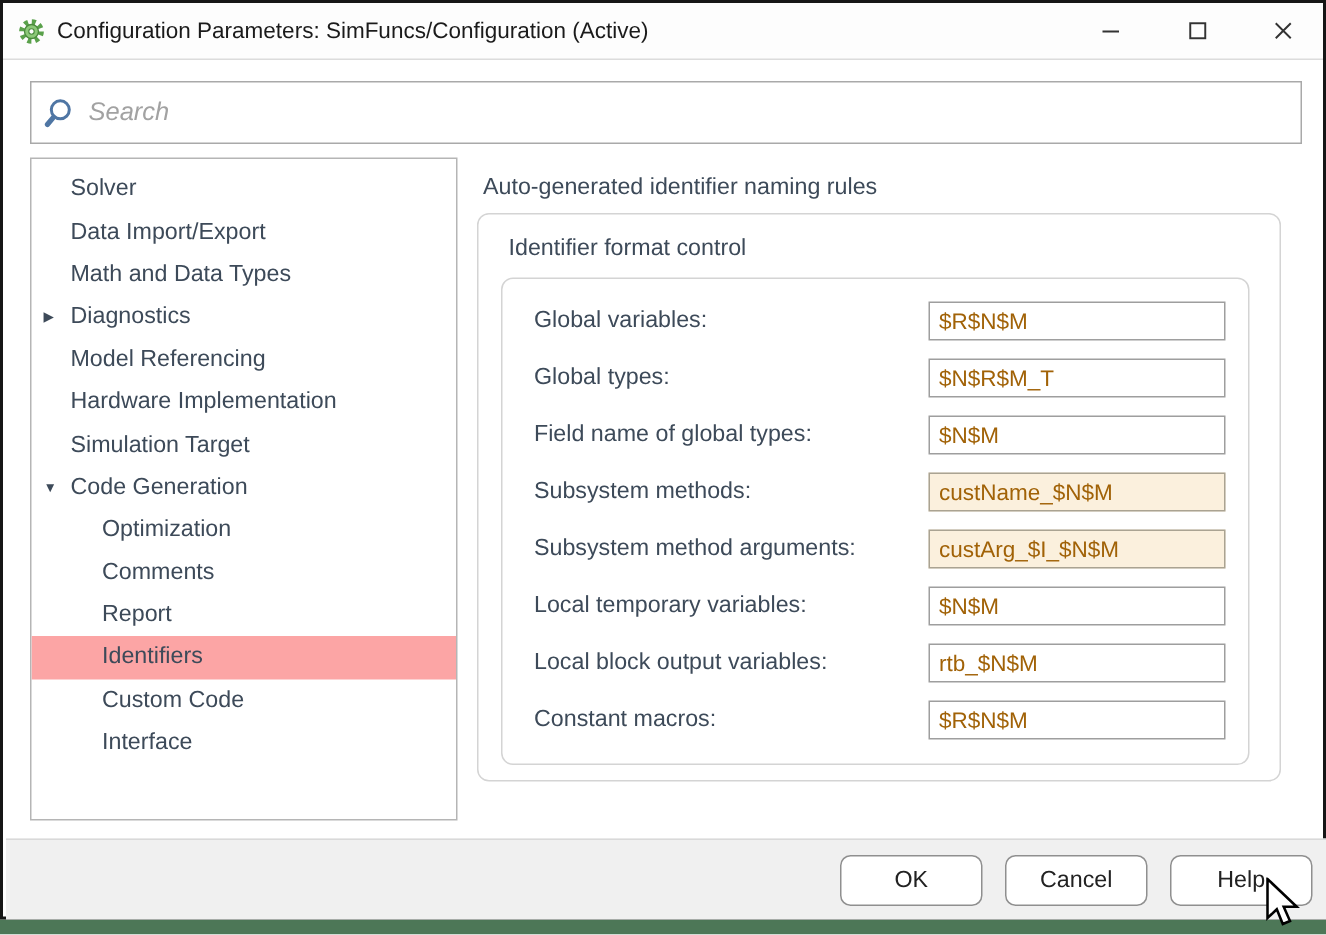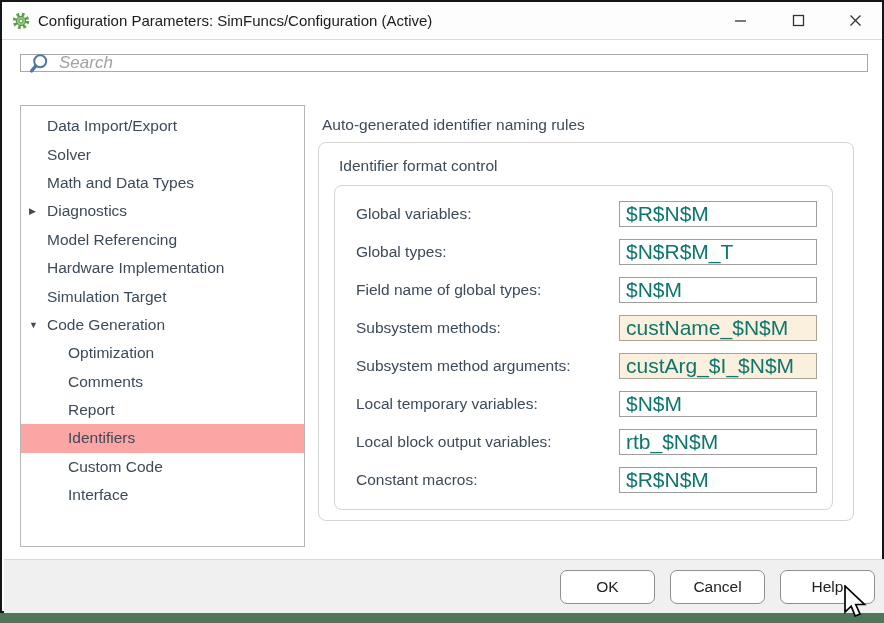--- a/index.html
+++ b/index.html
@@ -11,21 +11,21 @@
   
   .titlebar{position:absolute;left:0;top:0;right:0;height:37px;display:flex;align-items:center;
             padding-left:10px;border-bottom:1px solid #dcdcdc;background:#fdfdfd;}
   .app-icon{width:18px;height:18px;margin-right:8px;flex:0 0 auto;}
   .win-title{font-size:15px;color:#1b1b1b;white-space:nowrap;}
   .winctl{position:absolute;top:4px;width:34px;height:28px;display:flex;align-items:center;
           justify-content:center;cursor:default;}
   .ctl-min{left:721px;} .ctl-max{left:779px;} .ctl-close{left:836px;}
 
   
-  .searchbar{position:absolute;left:18px;top:52px;width:848px;height:18px;box-sizing:border-box;
+  .searchbar{position:absolute;left:18px;top:52px;width:848px;height:42px;box-sizing:border-box;
              border:1px solid #a9a9a9;background:#fff;display:flex;align-items:center;}
   .search-icon{margin:0 7px 0 8px;flex:0 0 auto;}
   .searchbar input{border:none;outline:none;flex:1;font-family:"Liberation Sans",sans-serif;
                    font-size:17px;color:#3d4a59;background:transparent;height:100%;}
   .searchbar input::placeholder{font-style:italic;color:#a2a2a2;}
 
   
   .sidebar{position:absolute;left:18px;top:103px;width:285px;height:442px;box-sizing:border-box;
            border:1px solid #b5b5b5;background:#fff;padding-top:6px;overflow:hidden;}
   .side-item{height:28.4px;display:flex;align-items:center;padding-left:6px;font-size:15.5px;
@@ -37,21 +37,21 @@
   
   .page-title{position:absolute;left:320px;top:114px;font-size:15.5px;color:#3d4a59;}
   .outer-box{position:absolute;left:316px;top:140px;width:536px;height:379px;box-sizing:border-box;
              border:1px solid #d4d4d4;border-radius:8px;background:#fff;}
   .group-label{position:absolute;left:337px;top:155px;font-size:15.5px;color:#3d4a59;}
   .inner-box{position:absolute;left:332px;top:183px;width:499px;height:325px;box-sizing:border-box;
              border:1px solid #d4d4d4;border-radius:8px;background:#fff;padding-top:15px;}
   .frow{display:flex;align-items:center;height:26px;margin:0 15px 12px 21px;}
   .flabel{flex:1;font-size:15.5px;color:#3d4a59;white-space:nowrap;}
   .finput{width:198px;height:26px;box-sizing:border-box;border:1px solid #9e9e9e;background:#fff;
-          font-family:"Liberation Sans",sans-serif;font-size:21px;color:#0f766e;padding:0 6px;}
+          font-family:"Liberation Sans",sans-serif;font-size:15px;color:#a16207;padding:0 6px;}
   .finput.hl{background:#fbf0dd;border-color:#aaa392;}
 
   
   .footer{position:absolute;left:2px;top:557px;width:880px;height:54px;background:#f0f0f0;
           border-top:1px solid #d9d9d9;display:flex;align-items:center;justify-content:flex-end;
           gap:15px;padding-right:9px;box-sizing:border-box;}
   .btn{width:95px;height:34px;background:#fff;border:1px solid #8f8f8f;border-radius:7px;
        font-family:"Liberation Sans",sans-serif;font-size:15.5px;color:#222;}
 
   .cursor{position:absolute;left:843px;top:585px;z-index:20;pointer-events:none;}
@@ -90,25 +90,25 @@
       <svg class="search-icon" width="21" height="21" viewBox="0 0 21 21">
         <circle cx="11.2" cy="8.2" r="6" fill="none" stroke="#4f76a4" stroke-width="2"></circle>
         <line x1="6.6" y1="13.2" x2="2.6" y2="18" stroke="#4f76a4" stroke-width="3.4" stroke-linecap="round"></line>
       </svg>
       <input placeholder="Search" style="">
     </div>
 
     <div class="sidebar">
       <div class="side-item">
           <span class="arr"></span>
+          <span>Solver</span>
+        </div>
+      <div class="side-item">
+          <span class="arr"></span>
           <span>Data Import/Export</span>
-        </div>
-      <div class="side-item">
-          <span class="arr"></span>
-          <span>Solver</span>
         </div>
       <div class="side-item">
           <span class="arr"></span>
           <span>Math and Data Types</span>
         </div>
       <div class="side-item">
           <span class="arr">▶</span>
           <span>Diagnostics</span>
         </div>
       <div class="side-item">

